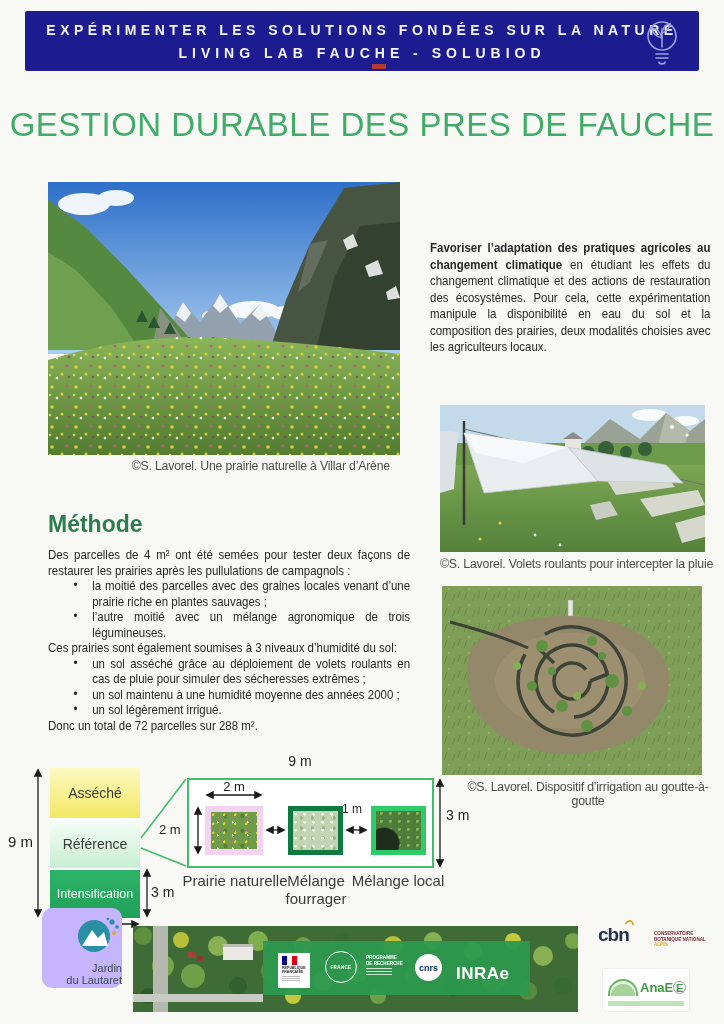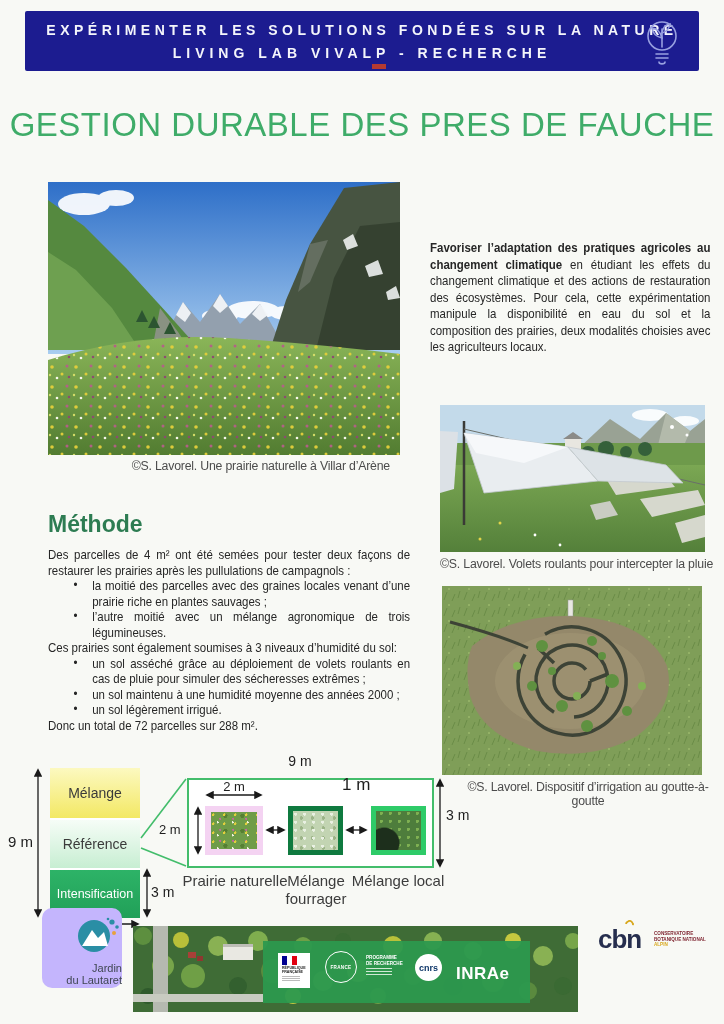--- a/index.html
+++ b/index.html
@@ -72,49 +72,49 @@
     background-image:radial-gradient(circle at 18% 82%,#1d2f1c 0 30%,transparent 33%),
       radial-gradient(circle at 60% 30%,#7fb052 0 1.4px,transparent 1.6px);
     background-size:100% 100%,9px 8px;}
   .dim{position:absolute;font-size:13.5px;color:#1e1e1e;}
   .dim-total{left:8px;top:833px;font-size:15px;}
   .dim-block{left:151px;top:884px;font-size:14px;}
   .dim-boxw{left:270px;top:753px;width:60px;text-align:center;font-size:14px;}
   .dim-boxh{left:446px;top:807px;font-size:14px;}
   .dim-tilew{left:206px;top:779px;width:56px;text-align:center;font-size:13px;}
   .dim-tileh{left:159px;top:822px;font-size:13px;}
-  .dim-gap{left:342px;top:775px;font-size:17px;}
+  .dim-gap{left:342px;top:802px;font-size:12px;}
   .tlabel{position:absolute;top:872px;width:110px;text-align:center;font-size:15px;
           line-height:18px;color:#3c3c3c;}
   .tl1{left:180px;}.tl2{left:261px;}.tl3{left:343px;}
   .diag-svg{position:absolute;left:0;top:750px;}
 
   
   .jardin-card{position:absolute;left:42px;top:908px;width:80px;height:80px;background:#c4b5fd;
                border-radius:10px;text-align:right;}
   .jardin-name{font-size:11px;line-height:12px;color:#3f4652;margin-top:2px;}
   .aerial{position:absolute;left:133px;top:926px;width:445px;height:86px;overflow:hidden;}
-  .band{position:absolute;left:263px;top:941px;width:267px;height:62px;background:rgba(44,153,78,.95);}
+  .band{position:absolute;left:263px;top:941px;width:267px;height:54px;background:rgba(44,153,78,.95);}
   .rf-box{position:absolute;left:15px;top:12px;width:32px;height:35px;background:#fff;padding:2px;}
   .rf-flag{width:15px;height:9px;margin:1px 0 1px 2px;
            background:linear-gradient(90deg,#000091 33%,#fff 33% 66%,#e1000f 66%);}
   .rf-text{font-size:3.6px;line-height:4px;font-weight:bold;color:#222;margin-left:2px;}
   .rf-motto{margin:2px 0 0 2px;}
   .rf-motto div{height:1px;background:#bbb;margin-bottom:1px;width:18px;}
   .fr30{position:absolute;left:62px;top:10px;width:32px;height:32px;border:1.5px solid #fff;
         border-radius:50%;display:flex;align-items:center;justify-content:center;
         color:#fff;font-size:4.6px;font-weight:bold;letter-spacing:.3px;}
   .prog{position:absolute;left:103px;top:14px;color:#fff;font-weight:bold;font-size:4.6px;line-height:5.5px;}
   .prog-bars div{height:1.5px;background:#cfe9d4;margin-top:1.5px;width:26px;}
   .cnrs{position:absolute;left:152px;top:13px;width:27px;height:27px;background:#fff;border-radius:50%;
         display:flex;align-items:center;justify-content:center;font-size:9px;font-weight:bold;color:#10386a;}
   .inrae{position:absolute;left:193px;top:23px;color:#fff;font-size:17px;font-weight:bold;letter-spacing:.5px;}
   .red-car{position:absolute;left:372px;top:64px;width:14px;height:5px;background:#b43a32;}
   .cbn{position:absolute;left:598px;top:922px;width:120px;height:42px;}
-  .cbn-word{position:absolute;left:0;top:2px;font-size:26px;font-weight:800;color:#262e4e;letter-spacing:-1px;}
+  .cbn-word{position:absolute;left:0;top:2px;font-size:19px;font-weight:800;color:#262e4e;letter-spacing:-1px;}
   .cbn-curl{position:absolute;left:27px;top:-2px;width:9px;height:9px;border:2px solid #d8a81e;
             border-radius:50%;border-bottom-color:transparent;border-left-color:transparent;
             transform:rotate(-35deg);}
   .cbn-txt{position:absolute;left:56px;top:9px;font-size:4.6px;line-height:5.5px;font-weight:bold;color:#7c1f2b;}
   .cbn-alpin{color:#d8a81e;}
   .anaee{position:absolute;left:602px;top:968px;width:88px;height:44px;background:#fff;border-radius:3px;
          border:1px solid #eee;}
   .anaee-dome{position:absolute;left:5px;top:10px;width:30px;height:17px;border:2px solid #69b65f;
               border-bottom:none;border-radius:16px 16px 0 0;
               background:radial-gradient(circle at 50% 100%,#a5d49a 0 60%,#e9f5e6 62%);}
@@ -124,21 +124,21 @@
   .anaee-bar{position:absolute;left:5px;right:5px;bottom:5px;height:5px;background:#bfe3b8;}
 </style>
 </head>
 <body>
 
 <div id="poster">
 
   <header class="banner">
     <div class="banner-text">
       <div class="banner-l1">EXPÉRIMENTER LES SOLUTIONS FONDÉES SUR LA NATURE</div>
-      <div class="banner-l2">LIVING LAB VIVALP - RECHERCHE</div>
+      <div class="banner-l2">LIVING LAB FAUCHE - SOLUBIOD</div>
     </div>
     <svg class="bulb" width="46" height="52" viewBox="0 0 46 52">
       <g fill="none" stroke="#98a0e0" stroke-width="1.6" stroke-linecap="round">
         <circle cx="23" cy="20" r="14"></circle>
         <path d="M23,31 L23,13"></path>
         <path d="M23,22 Q14,20 13,12 Q21,13 23,22 Z"></path>
         <path d="M23,17 Q30,15 31,8 Q24,9 23,17 Z"></path>
         <path d="M17,38 h12 M17,42 h12 M20,46 c0,2.5 6,2.5 6,0"></path>
       </g>
     </svg>
@@ -291,21 +291,21 @@
     <div class="bullet"><span class="dot">•</span><span>la moitié des parcelles avec des graines locales venant d’une prairie riche en plantes sauvages ;</span></div>
     <div class="bullet"><span class="dot">•</span><span>l’autre moitié avec un mélange agronomique de trois légumineuses.</span></div>
     <p>Ces prairies sont également soumises à 3 niveaux d’humidité du sol:</p>
     <div class="bullet"><span class="dot">•</span><span>un sol asséché grâce au déploiement de volets roulants en cas de pluie pour simuler des sécheresses extrêmes ;</span></div>
     <div class="bullet"><span class="dot">•</span><span>un sol maintenu à une humidité moyenne des années 2000 ;</span></div>
     <div class="bullet"><span class="dot">•</span><span>un sol légèrement irrigué.</span></div>
     <p>Donc un total de 72 parcelles sur 288 m².</p>
   </div>
 
   <div class="blk blk-a">
-      <span>Mélange</span>
+      <span>Asséché</span>
     </div>
   <div class="blk blk-i">
       <span>Intensification</span>
     </div>
   <div class="blk blk-r">
       <span>Référence</span>
     </div>
 
   <div class="expbox"></div>
   <div class="tile tile1">
@@ -440,14 +440,19 @@
   <div class="cbn">
     <span class="cbn-word">cbn</span>
     <span class="cbn-curl"></span>
     <div class="cbn-txt">
       <div>CONSERVATOIRE</div>
       <div>BOTANIQUE NATIONAL</div>
       <div class="cbn-alpin">ALPIN</div>
     </div>
   </div>
 
+  <div class="anaee">
+    <div class="anaee-dome"></div>
+    <div class="anaee-word"><span>AnaE</span><span class="anaee-e">E</span></div>
+    <div class="anaee-bar"></div>
+  </div>
 
 </div>
 
 </body></html>

